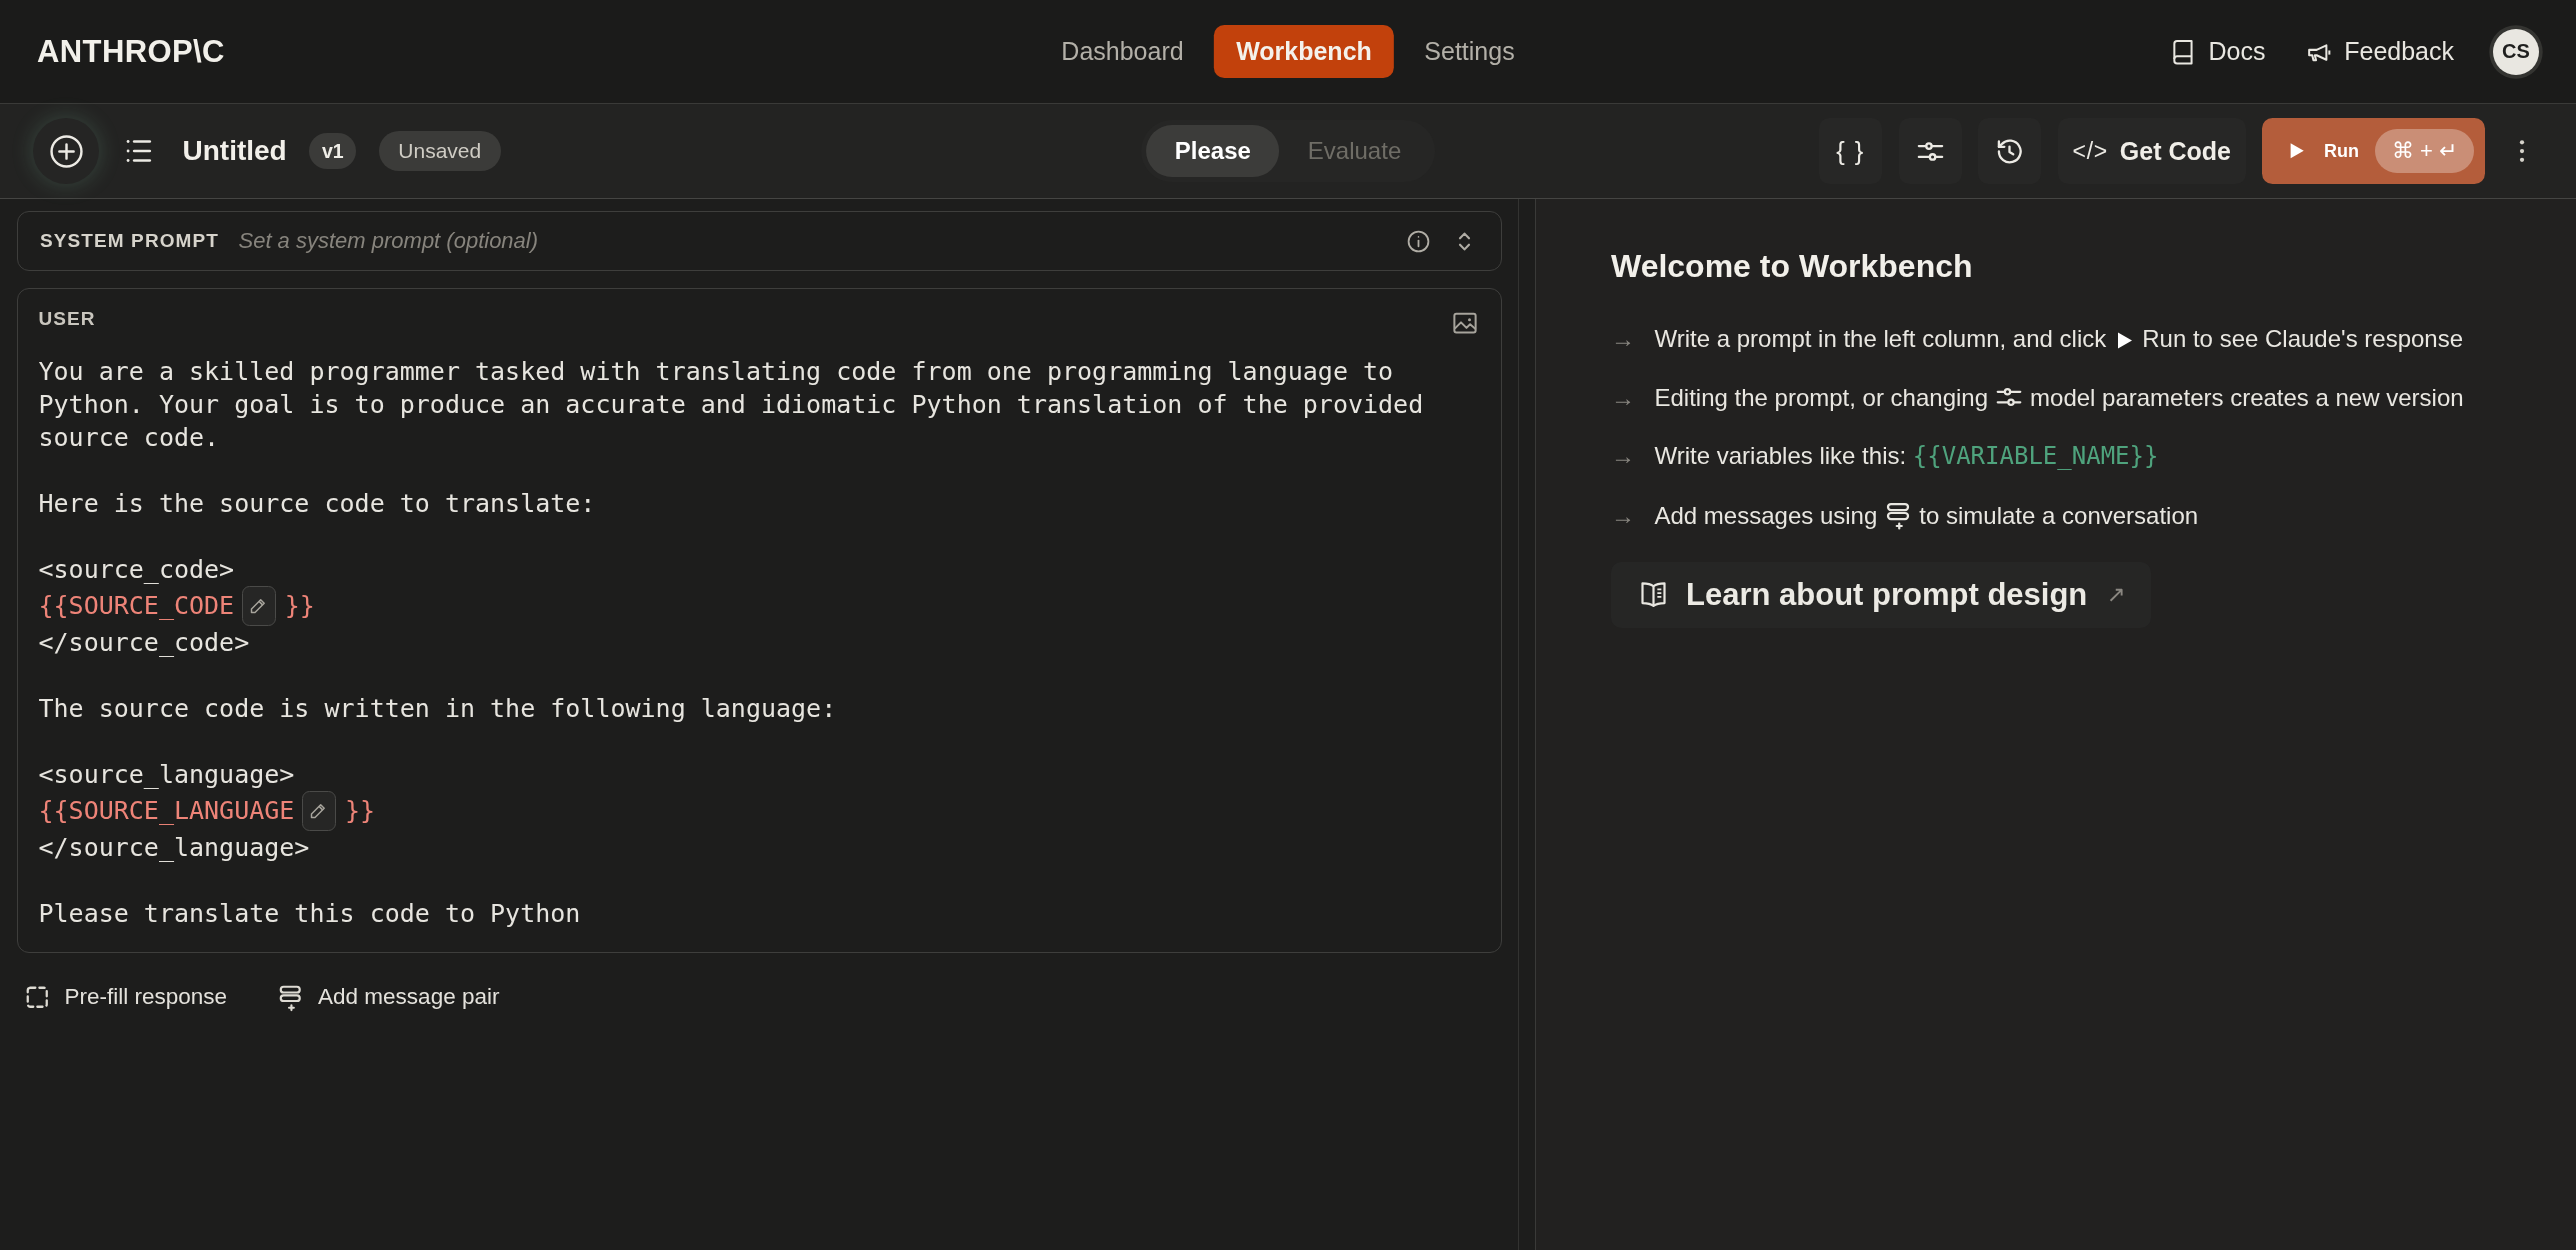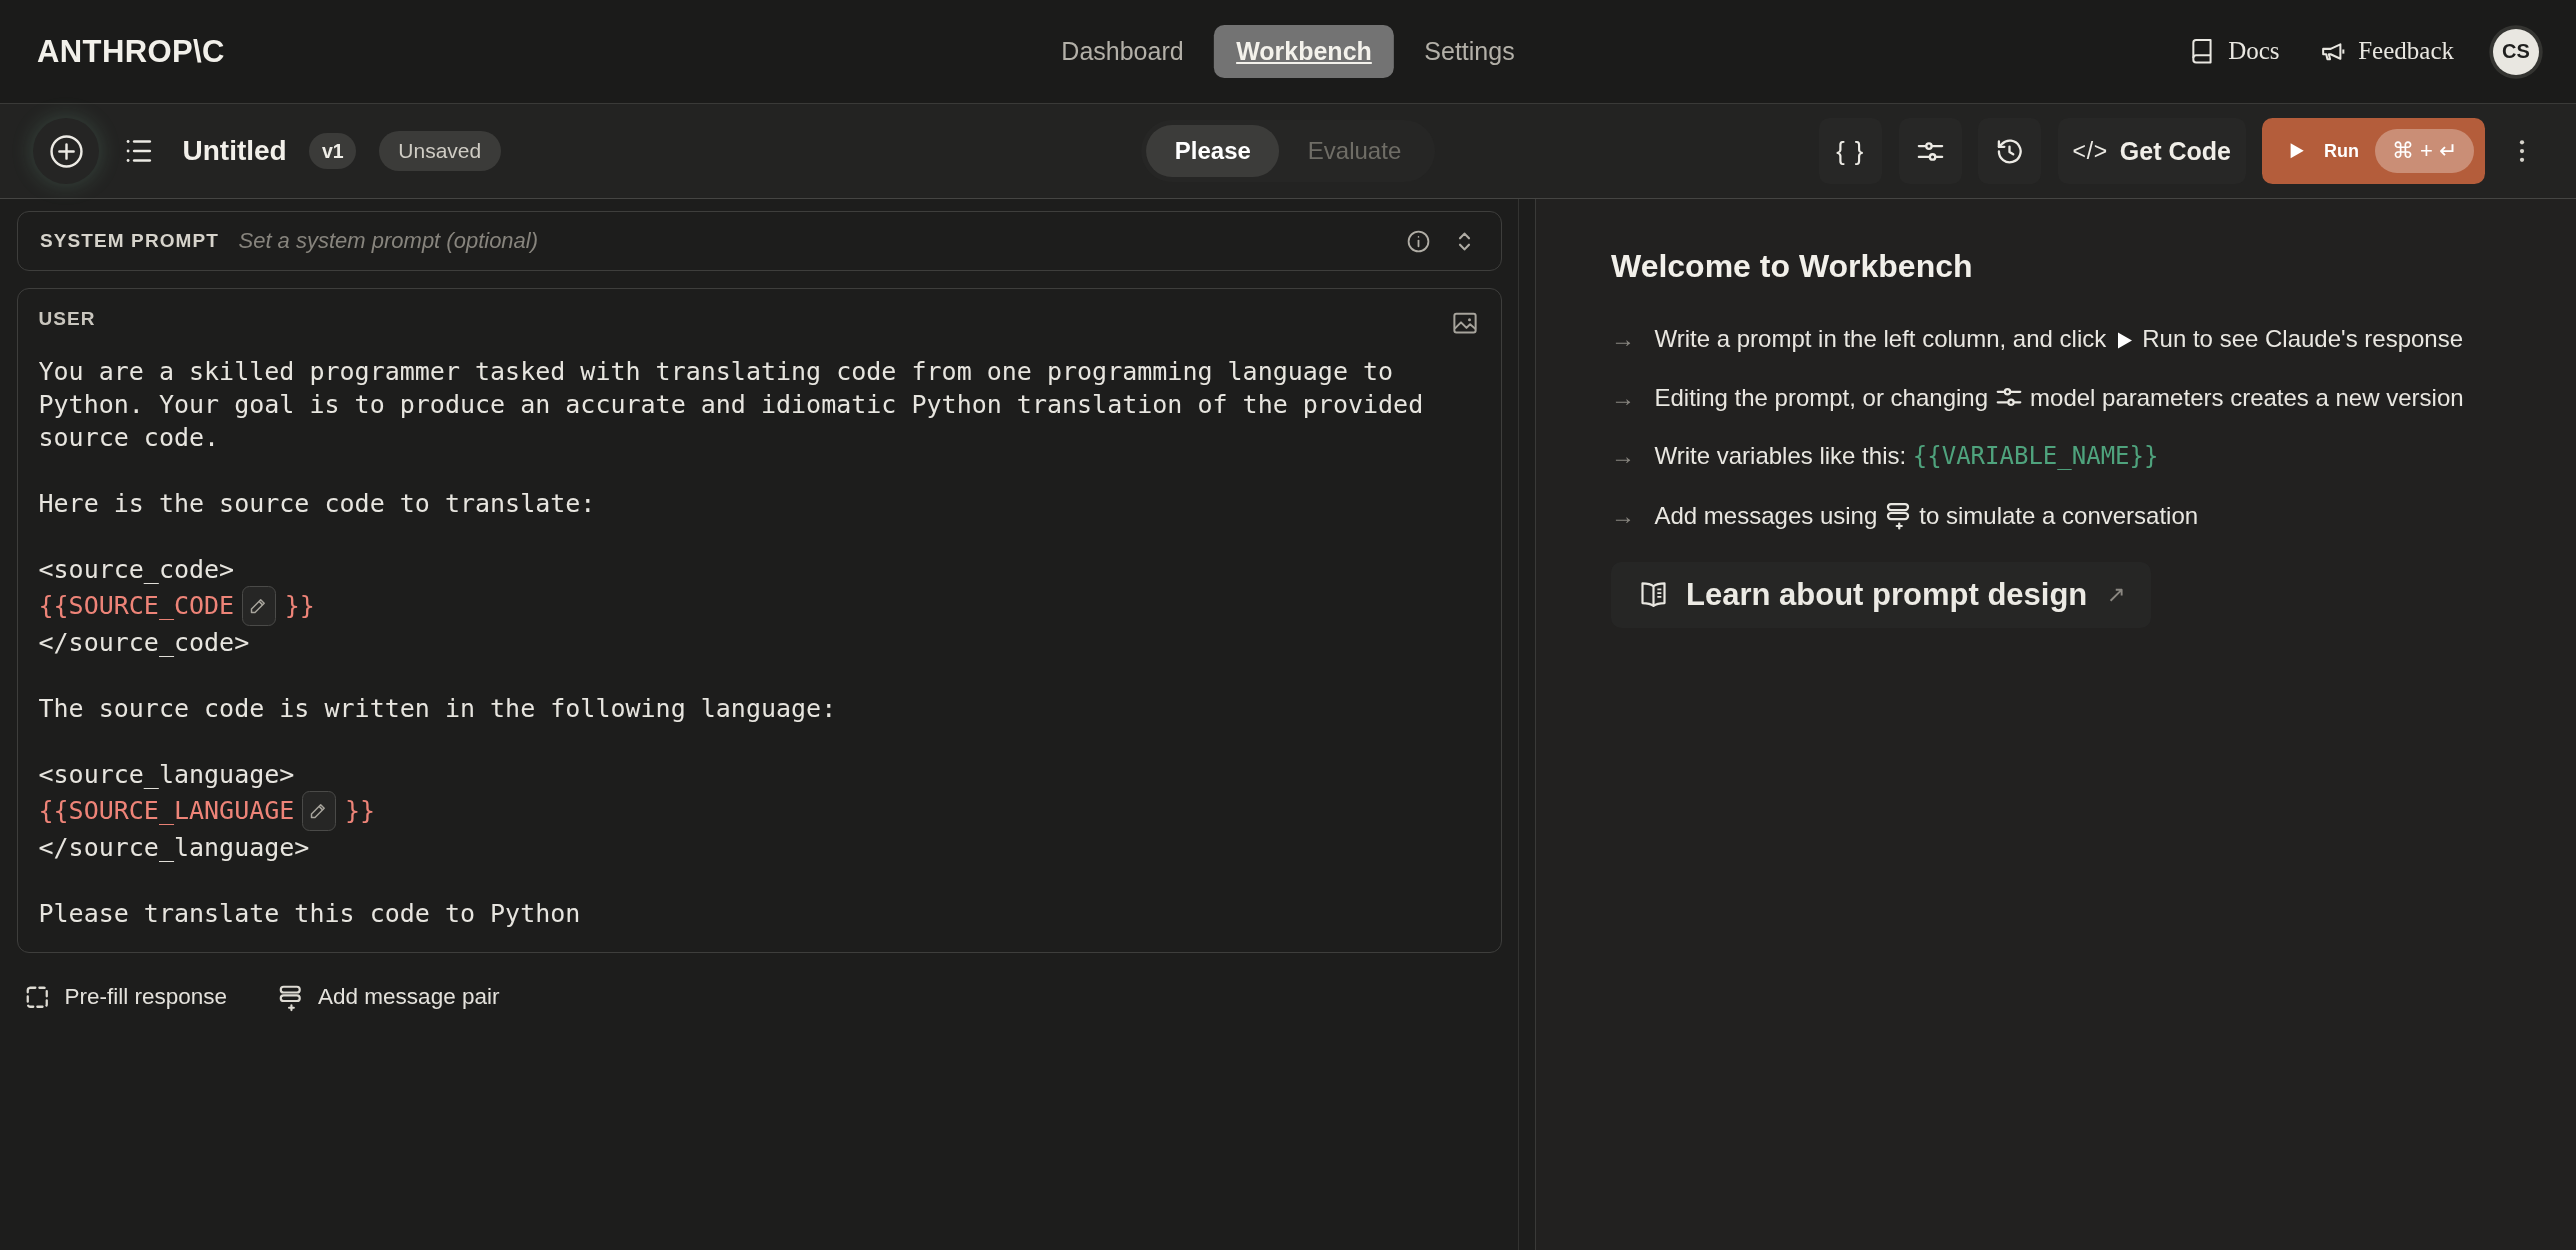--- a/index.html
+++ b/index.html
@@ -13,23 +13,23 @@
   svg { display:block; }
 
   
   .topnav {
     height:104px; background:#1b1b1a; border-bottom:0.7px solid #3a3a38;
     display:flex; align-items:center; padding:0 37px; position:relative;
   }
   .logo { font-size:31px; font-weight:700; letter-spacing:0.4px; color:#f2f0ea; cursor:pointer; }
   .primary-nav { position:absolute; left:50%; transform:translateX(-50%); display:flex; align-items:center; gap:7.5px; }
   .nav-item { font-size:25px; color:#b3b0a8; padding:12px 22.5px; border-radius:10.5px; cursor:pointer; }
-  .nav-item.active { color:#f4f2ec; background:#737373; font-weight:700;text-decoration:underline; }
+  .nav-item.active { color:#f4f2ec; background:#c2410c; font-weight:700; }
   .topnav-right { margin-left:auto; display:flex; align-items:center; gap:39px; }
-  .nav-link { display:flex; align-items:flex-start; gap:11.2px; font-size:25px; color:#e9e7e1; cursor:pointer;font-family:Liberation Serif, serif; }
+  .nav-link { display:flex; align-items:flex-end; gap:11.2px; font-size:25px; color:#e9e7e1; cursor:pointer; }
   .nav-link svg { width:28.5px; height:28.5px; color:#e9e7e1; }
   .avatar {
     width:46px; height:46px; border-radius:50%; background:#e9e7e1; color:#1f1f1e;
     font-weight:700; font-size:20px; display:flex; align-items:center; justify-content:center;
     box-shadow:0 0 0 3.7px #343431; cursor:pointer;
   }
 
   
   .toolbar {
     height:95px; background:#232322; border-bottom:0.7px solid #454543;

